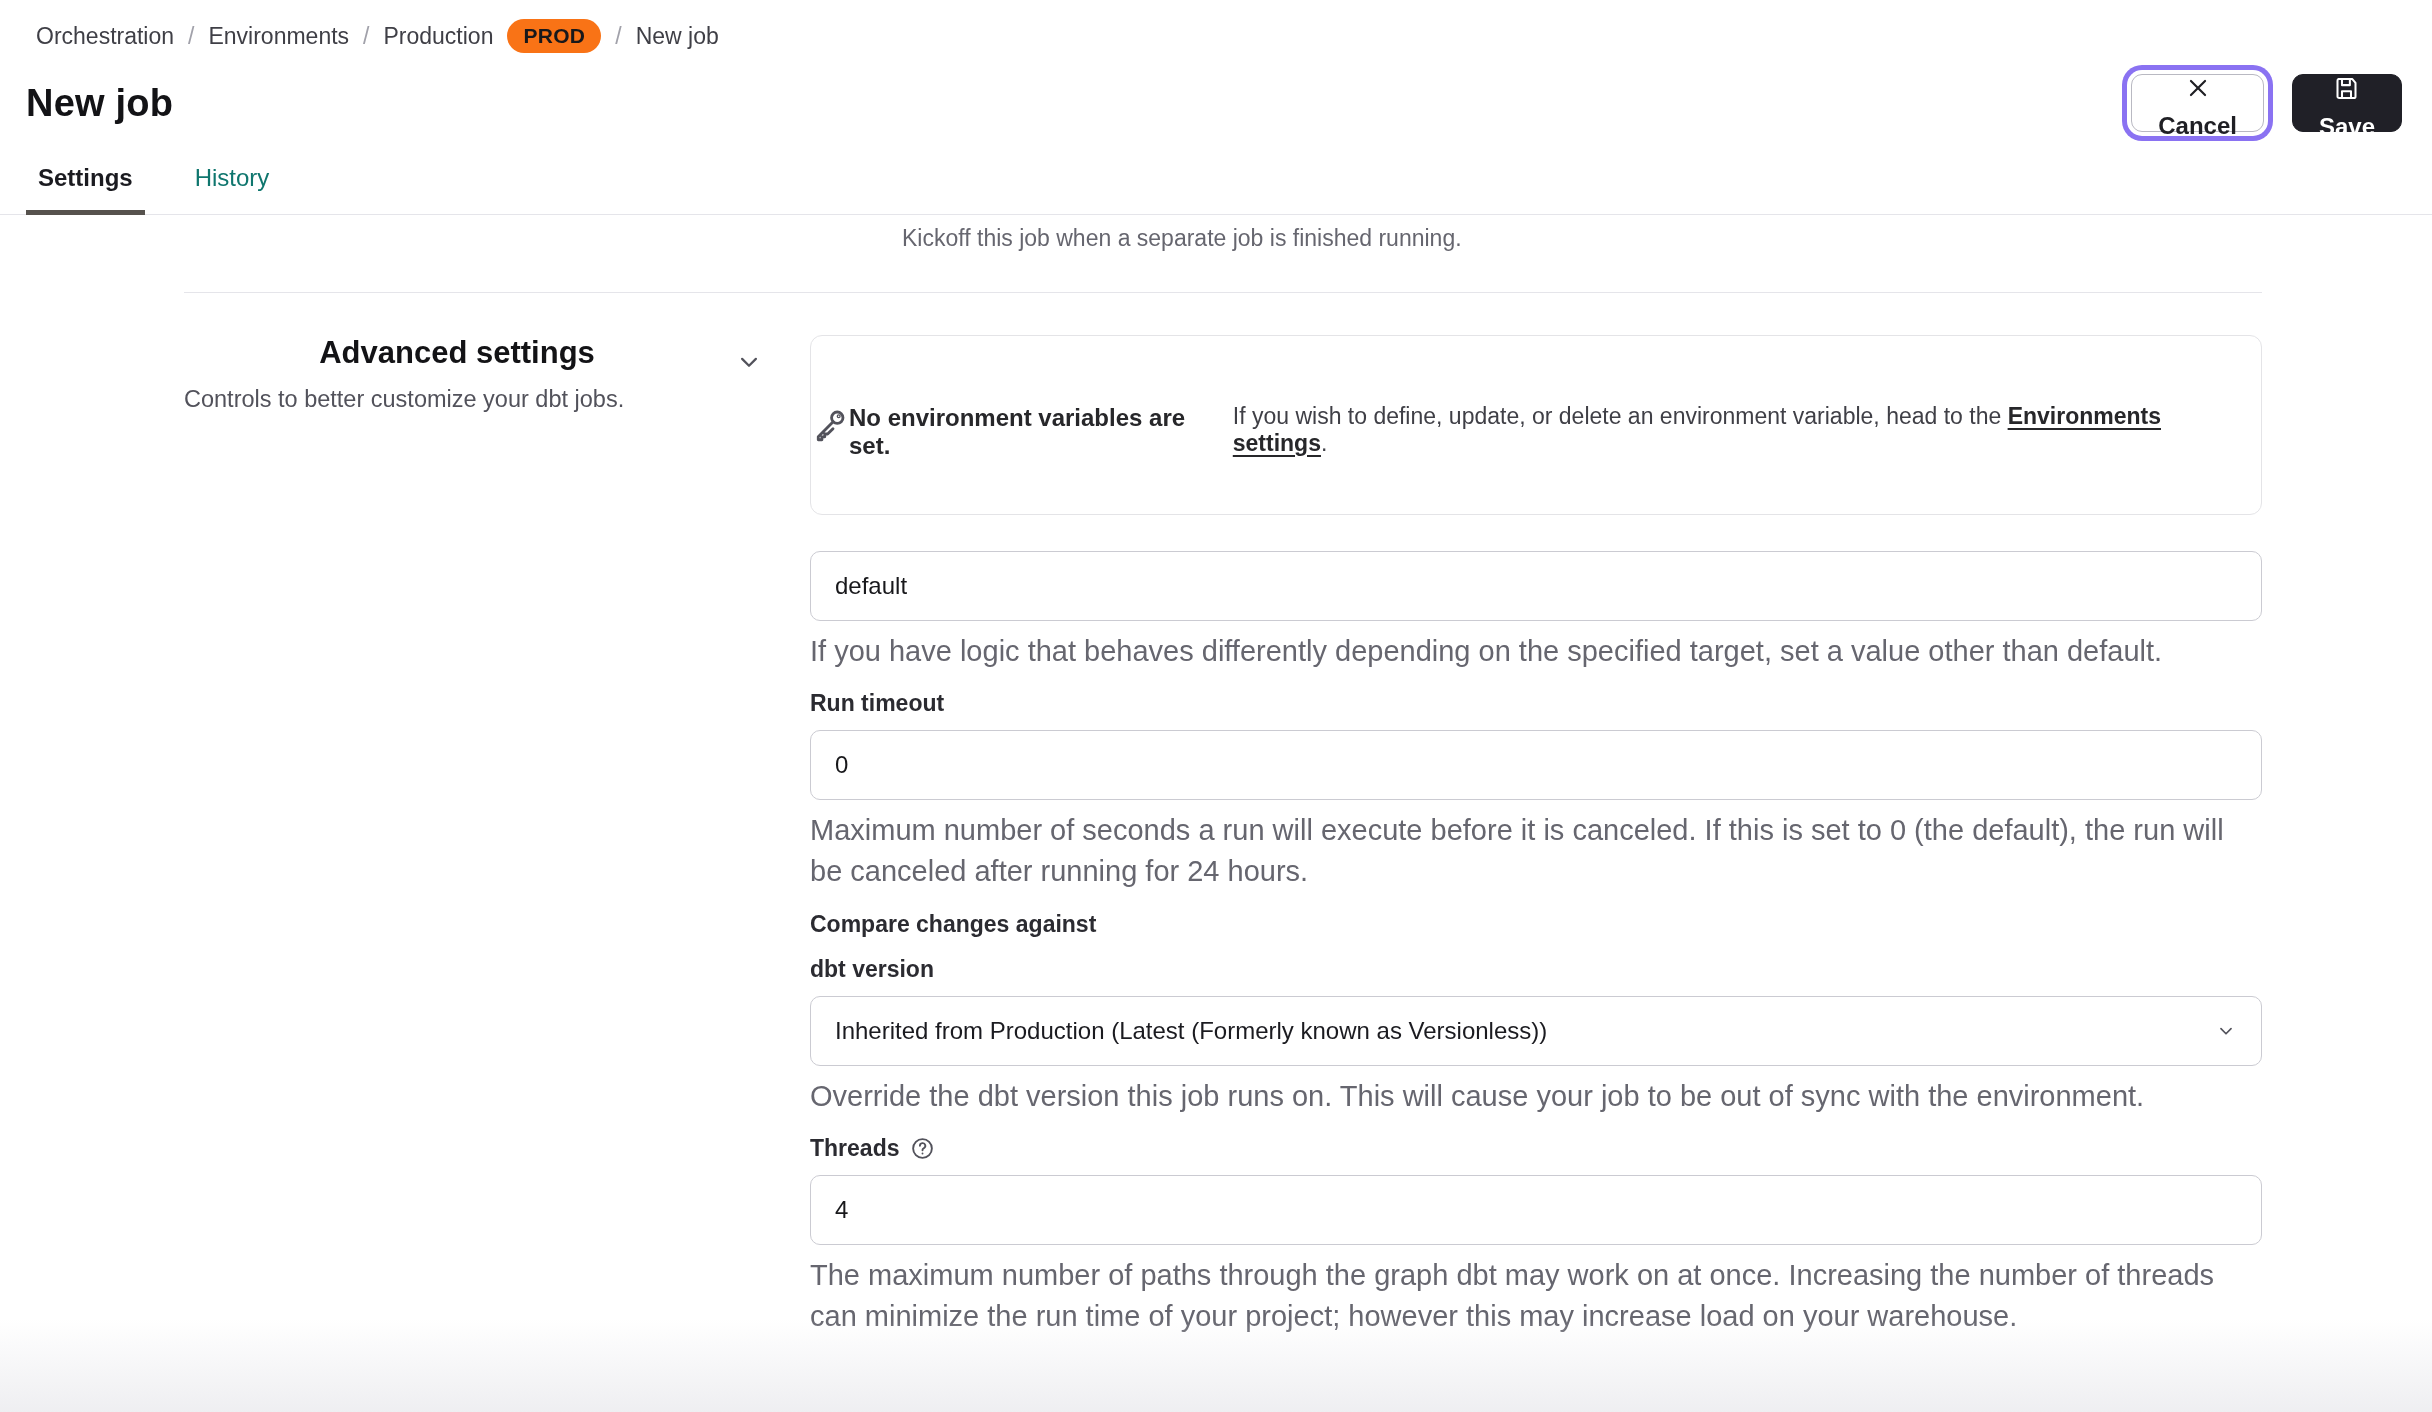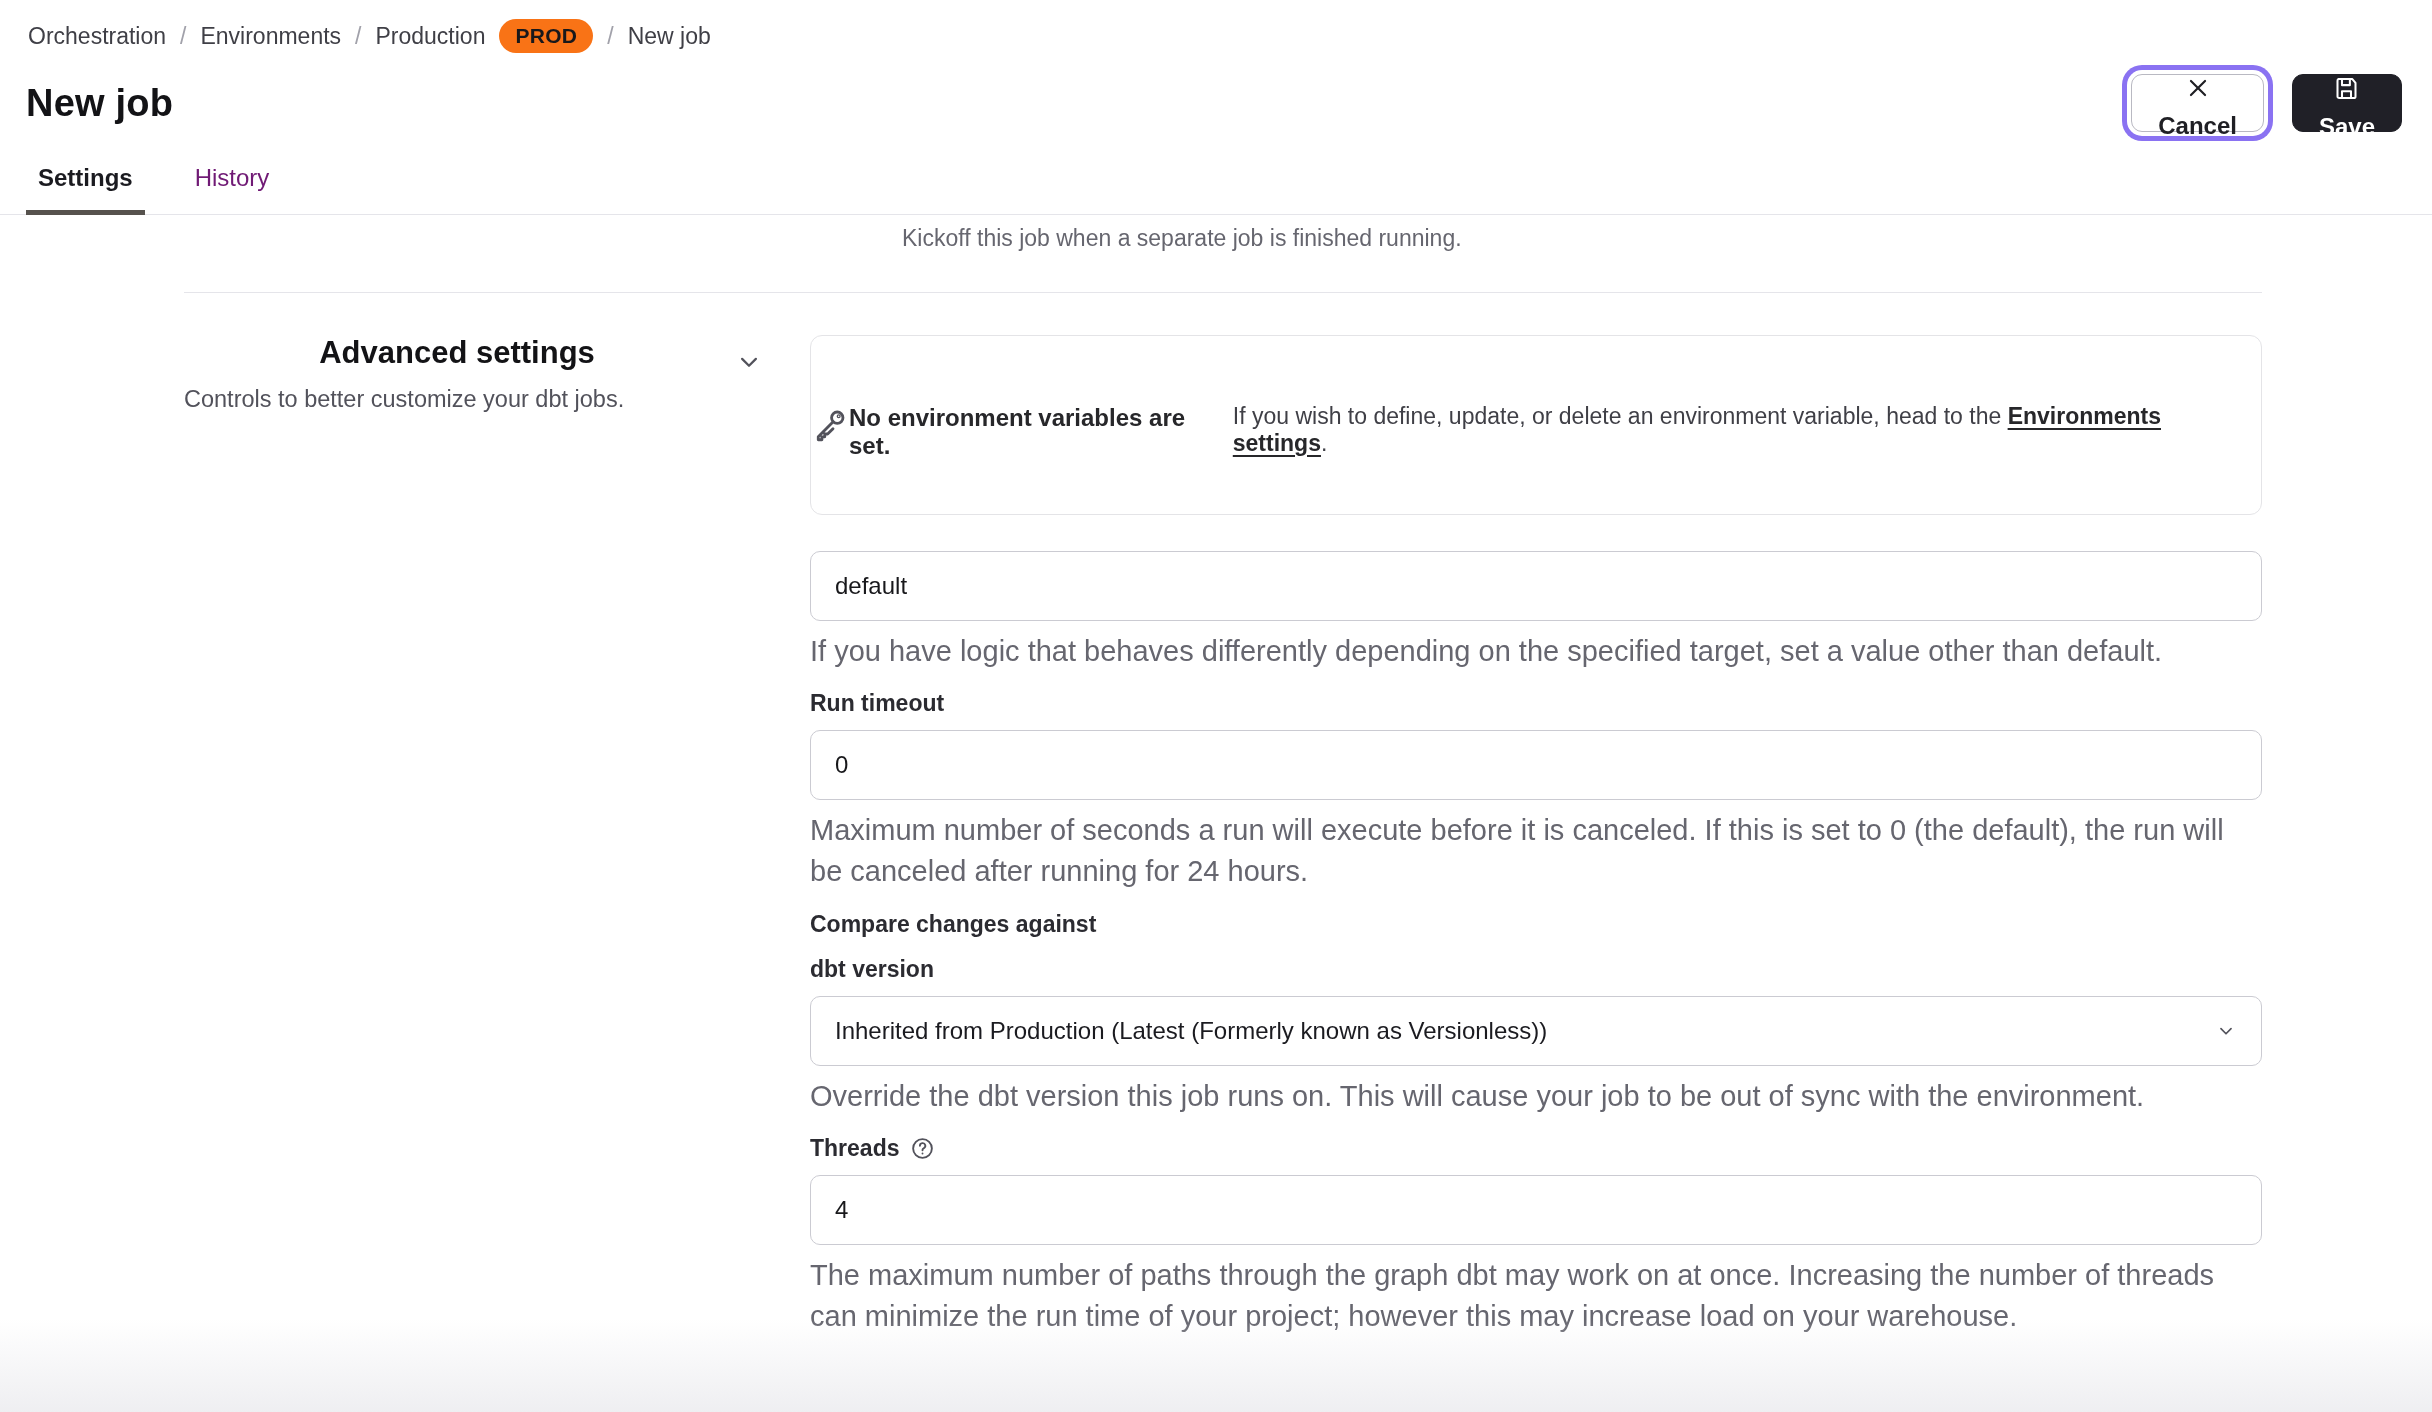--- a/index.html
+++ b/index.html
@@ -6,21 +6,21 @@
   html, body { margin: 0; padding: 0; }
   body {
     width: 2432px; height: 1412px; overflow: hidden;
     background: #ffffff;
     font-family: "Liberation Sans", "DejaVu Sans", sans-serif;
     color: #1c1c21;
     -webkit-font-smoothing: antialiased;
   }
 
   
-  .topbar { padding: 18px 28px 0 28px; }
+  .topbar { padding: 18px 28px 0 36px; }
   .breadcrumb { display: flex; align-items: center; gap: 14px; font-size: 23px; color: #3f3f46; height: 36px; }
   .crumb { text-decoration: none; color: #3f3f46; cursor: pointer; }
   .crumb.current { color: #3f3f46; cursor: default; }
   .sep { color: #a1a1aa; }
   .crumb-badge {
     background: #f97316; color: #18181b;
     font-size: 21px; font-weight: 700; letter-spacing: .3px;
     padding: 6px 16px 7px; border-radius: 17px; line-height: 1;
   }
 
@@ -33,21 +33,21 @@
          font-family: Liberation Sans, sans-serif; line-height: 1; flex-direction: column; }
   .btn-cancel {
     background: #ffffff; color: #1f1f24; border: 1px solid #b9b9c2;
     box-shadow: 0 0 0 4px #ffffff, 0 0 0 9px #8a72f2;
   }
   .btn-save { background: #202027; color: #ffffff; border: 1px solid #202027; }
   .btn svg { flex: none; }
 
   
   .tabs { margin-top: 24px; padding-left: 26px; border-bottom: 1px solid #e5e5ea; display: flex; gap: 38px; }
-  .tab { font-size: 24px; color: #701a75; padding: 8px 12px 18px; border: none; background: none;
+  .tab { font-size: 24px; color: #0f766e; padding: 8px 12px 18px; border: none; background: none;
          border-bottom: 5px solid transparent; margin-bottom: -1px; cursor: pointer; font-family: inherit; }
   .tab.active { color: #1b1b20; font-weight: 700; border-bottom-color: #56524d; }
 
   
   .content { position: relative; height: 1199px; overflow: hidden; }
   .kickoff-helper { margin: 10px 0 0 902px; font-size: 23px; color: #66666f; }
   .divider { height: 1px; background: #e5e5ea; margin: 40px 170px 0 184px; }
 
   .section { display: flex; align-items: flex-start; margin: 42px 170px 0 184px; }
   .section-left { width: 626px; flex: none; position: relative; padding-right: 80px; }

